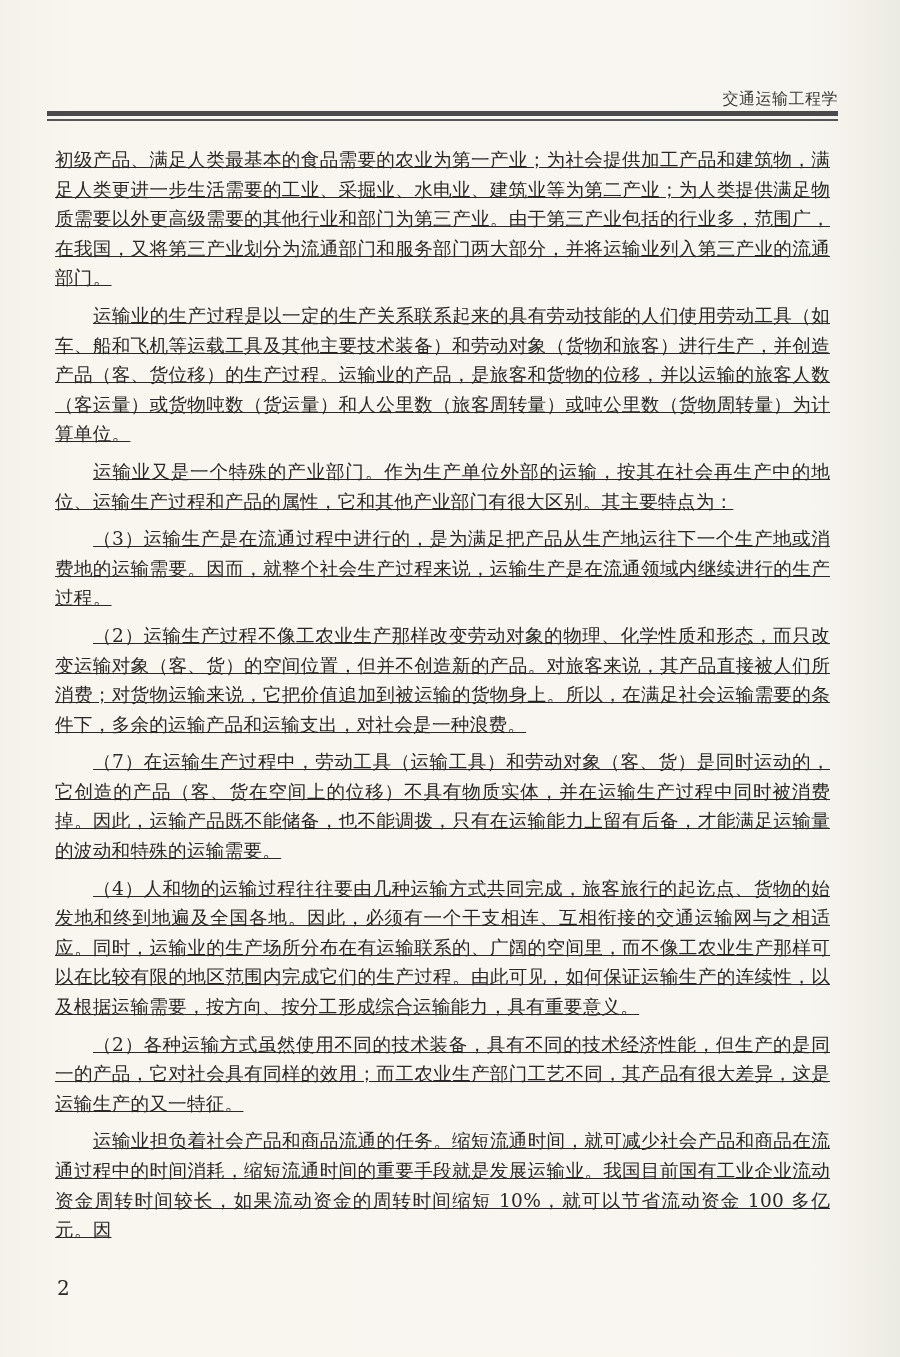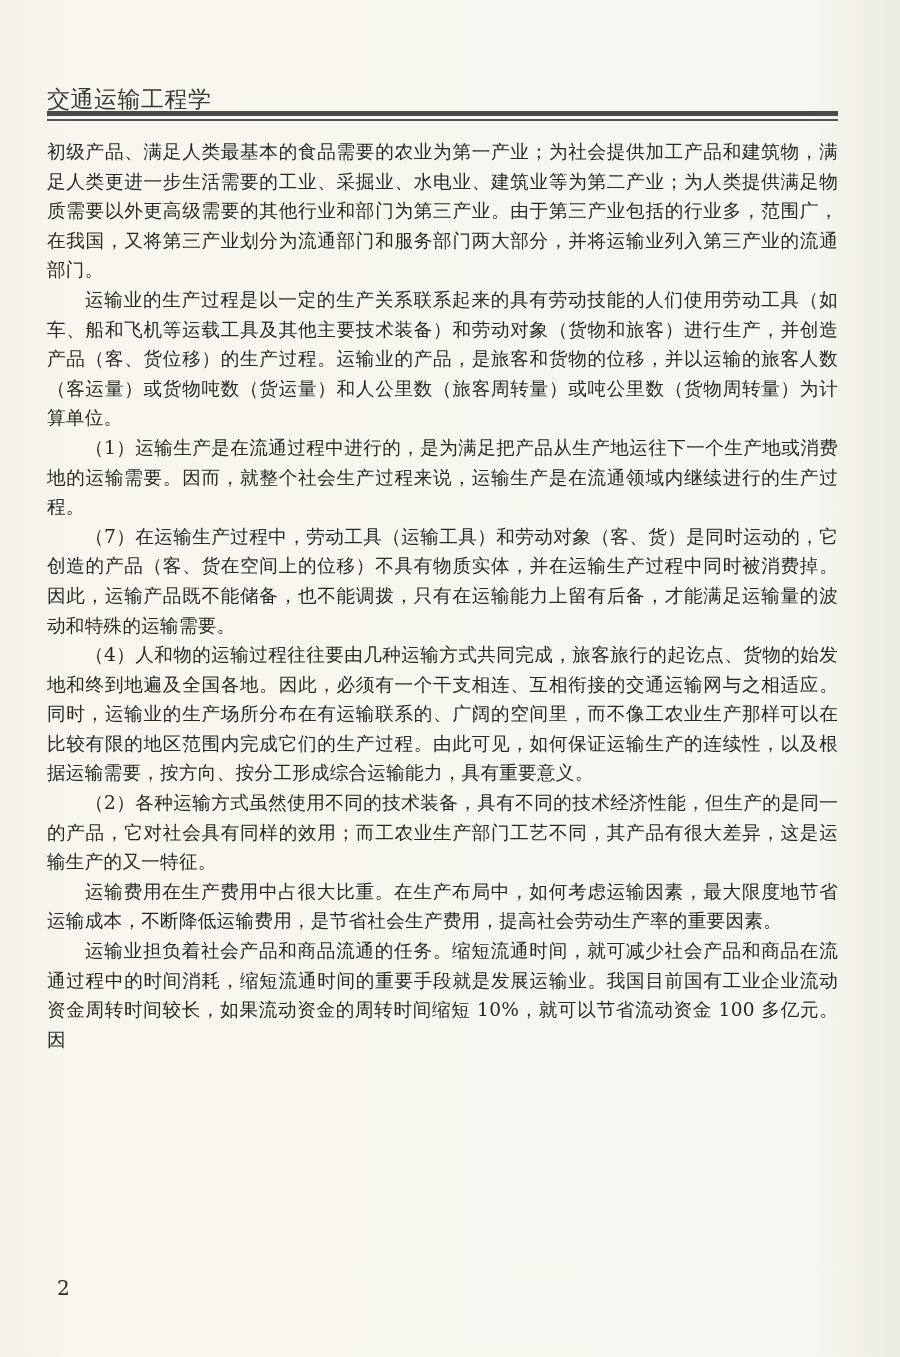--- a/index.html
+++ b/index.html
@@ -9,59 +9,61 @@
     font-family: "DejaVu Serif", "Liberation Serif", serif;
     color: #2a2826;
     position: relative;
   }
   .page {
     position: absolute; left: 0; top: 0; width: 900px; height: 1357px;
     background: linear-gradient(90deg, #f3f1e9 0%, #f8f6ef 8%, #f8f6f0 90%, #ecebe3 100%);
   }
   .running-head {
     position: absolute; left: 47px; width: 791px; top: 88px;
-    text-align: left; font-size: 23px; line-height: 22px;
+    text-align: right; font-size: 16px; line-height: 22px;
     color: #3a3835; letter-spacing: 0.5px;
   }
   .rule-thick {
     position: absolute; left: 47px; width: 791px; top: 111px; height: 5px;
     background: #4a4a4d;
   }
   .rule-thin {
     position: absolute; left: 47px; width: 791px; top: 119px; height: 2px;
     background: #555558;
   }
   .body-text {
     position: absolute; left: 47px; top: 137px; width: 791px;
     font-size: 18.6px; line-height: 29.6px;
   }
   .para {
-    margin: 0; text-align: justify; text-justify: inter-character;
+    margin: 8px; text-align: justify; text-justify: inter-character;
     letter-spacing: 0.25px;
+    text-decoration: underline;
   }
   .para.indent { text-indent: 38px; }
   .page-number {
     position: absolute; left: 57px; top: 1276px;
     font-size: 20px; color: #2a2826;
   }
 </style>
 </head>
 <body>
 
 <div class="page">
 
   <div class="running-head">交通运输工程学</div>
   <div class="rule-thick"></div>
   <div class="rule-thin"></div>
 
   <div class="body-text">
     <p class="para">初级产品、满足人类最基本的食品需要的农业为第一产业；为社会提供加工产品和建筑物，满足人类更进一步生活需要的工业、采掘业、水电业、建筑业等为第二产业；为人类提供满足物质需要以外更高级需要的其他行业和部门为第三产业。由于第三产业包括的行业多，范围广，在我国，又将第三产业划分为流通部门和服务部门两大部分，并将运输业列入第三产业的流通部门。</p>
     <p class="para indent">运输业的生产过程是以一定的生产关系联系起来的具有劳动技能的人们使用劳动工具（如车、船和飞机等运载工具及其他主要技术装备）和劳动对象（货物和旅客）进行生产，并创造产品（客、货位移）的生产过程。运输业的产品，是旅客和货物的位移，并以运输的旅客人数（客运量）或货物吨数（货运量）和人公里数（旅客周转量）或吨公里数（货物周转量）为计算单位。</p>
-    <p class="para indent">（1）运输生产是在流通过程中进行的，是为满足把产品从生产地运往下一个生产地或消费地的运输需要。因而，就整个社会生产过程来说，运输生产是在流通领域内继续进行的生产过程。</p>
+    <p class="para indent">运输业又是一个特殊的产业部门。作为生产单位外部的运输，按其在社会再生产中的地位、运输生产过程和产品的属性，它和其他产业部门有很大区别。其主要特点为：</p>
+    <p class="para indent">（3）运输生产是在流通过程中进行的，是为满足把产品从生产地运往下一个生产地或消费地的运输需要。因而，就整个社会生产过程来说，运输生产是在流通领域内继续进行的生产过程。</p>
+    <p class="para indent">（2）运输生产过程不像工农业生产那样改变劳动对象的物理、化学性质和形态，而只改变运输对象（客、货）的空间位置，但并不创造新的产品。对旅客来说，其产品直接被人们所消费；对货物运输来说，它把价值追加到被运输的货物身上。所以，在满足社会运输需要的条件下，多余的运输产品和运输支出，对社会是一种浪费。</p>
     <p class="para indent">（7）在运输生产过程中，劳动工具（运输工具）和劳动对象（客、货）是同时运动的，它创造的产品（客、货在空间上的位移）不具有物质实体，并在运输生产过程中同时被消费掉。因此，运输产品既不能储备，也不能调拨，只有在运输能力上留有后备，才能满足运输量的波动和特殊的运输需要。</p>
     <p class="para indent">（4）人和物的运输过程往往要由几种运输方式共同完成，旅客旅行的起讫点、货物的始发地和终到地遍及全国各地。因此，必须有一个干支相连、互相衔接的交通运输网与之相适应。同时，运输业的生产场所分布在有运输联系的、广阔的空间里，而不像工农业生产那样可以在比较有限的地区范围内完成它们的生产过程。由此可见，如何保证运输生产的连续性，以及根据运输需要，按方向、按分工形成综合运输能力，具有重要意义。</p>
     <p class="para indent">（2）各种运输方式虽然使用不同的技术装备，具有不同的技术经济性能，但生产的是同一的产品，它对社会具有同样的效用；而工农业生产部门工艺不同，其产品有很大差异，这是运输生产的又一特征。</p>
-    <p class="para indent">运输费用在生产费用中占很大比重。在生产布局中，如何考虑运输因素，最大限度地节省运输成本，不断降低运输费用，是节省社会生产费用，提高社会劳动生产率的重要因素。</p>
     <p class="para indent">运输业担负着社会产品和商品流通的任务。缩短流通时间，就可减少社会产品和商品在流通过程中的时间消耗，缩短流通时间的重要手段就是发展运输业。我国目前国有工业企业流动资金周转时间较长，如果流动资金的周转时间缩短 10%，就可以节省流动资金 100 多亿元。因</p>
   </div>
 
   <div class="page-number">2</div>
 </div>
 
 </body></html>

